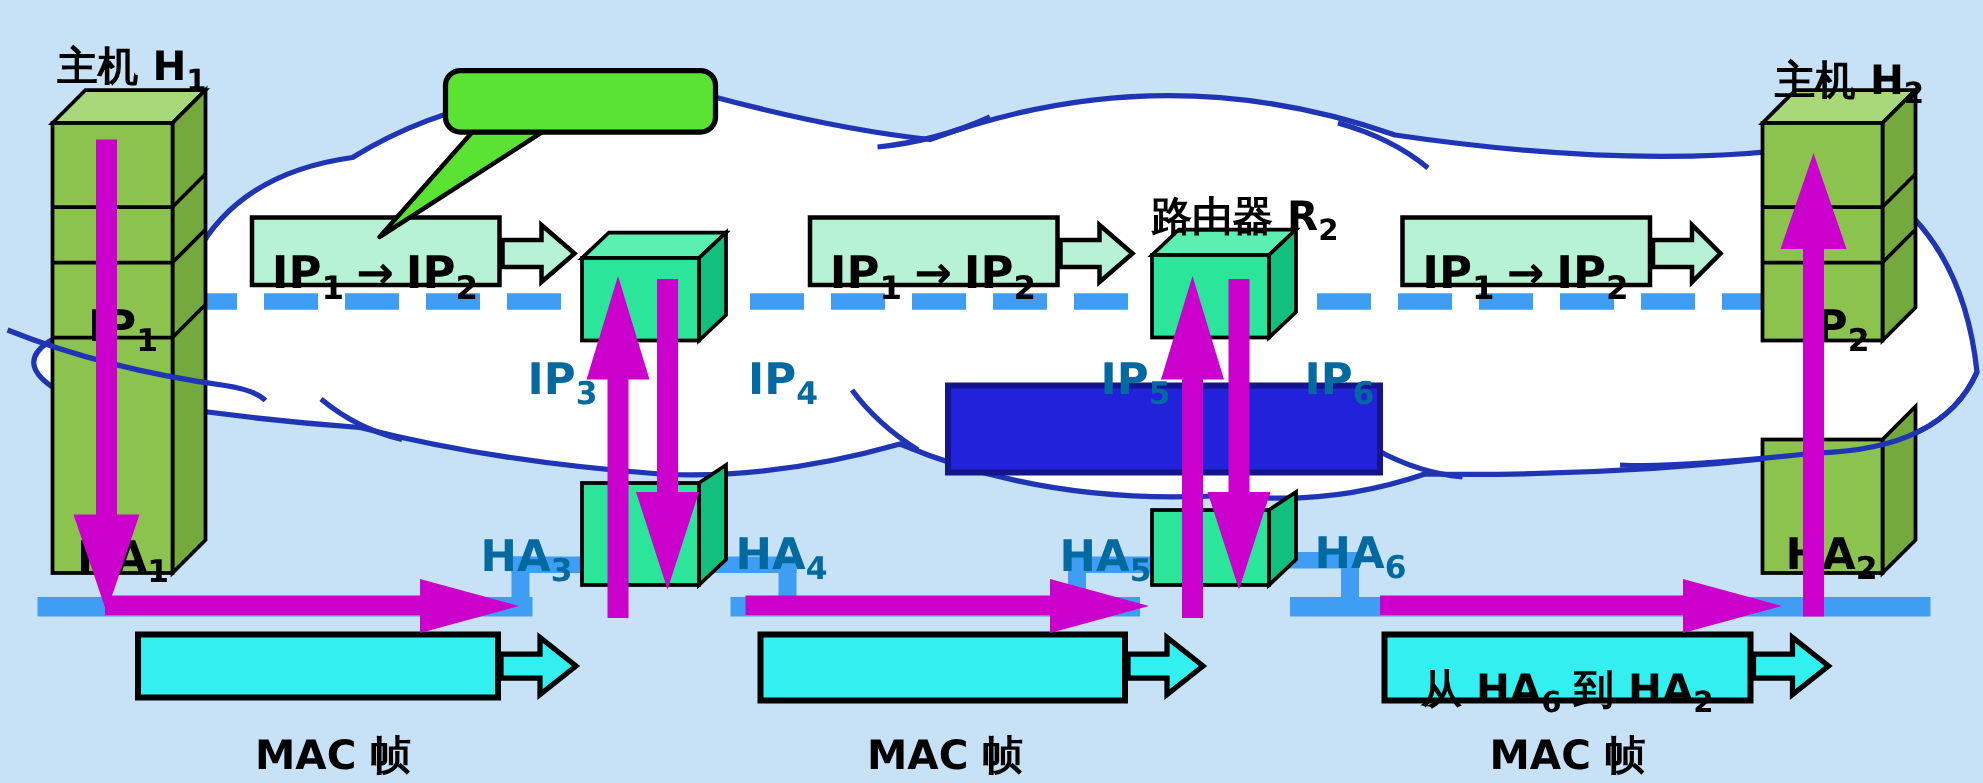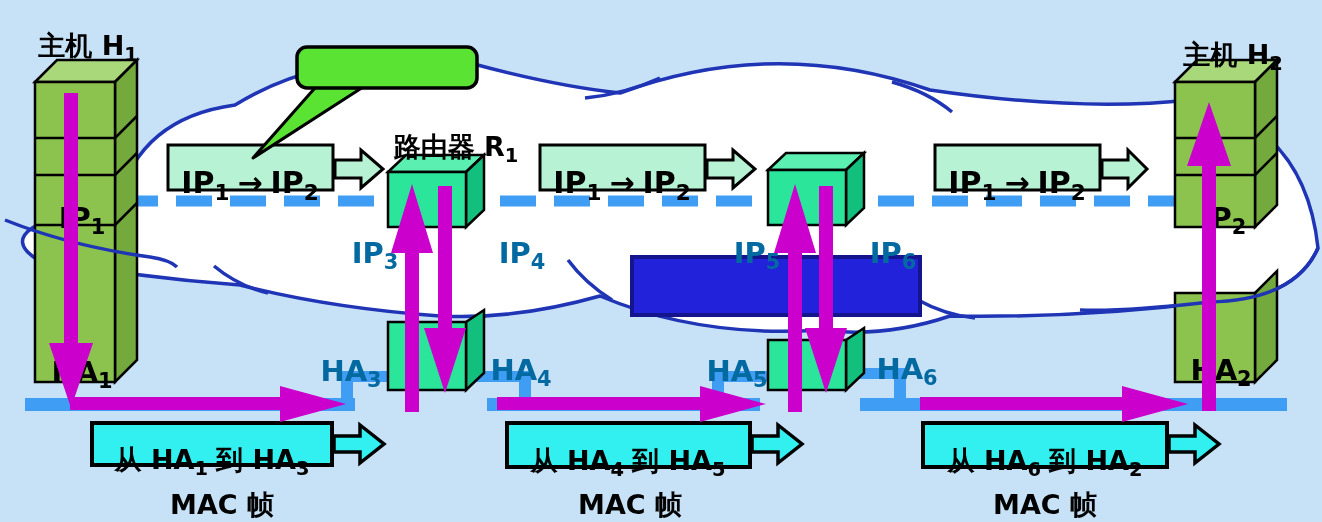--- a/index.html
+++ b/index.html
@@ -142,21 +142,21 @@
       <polygon points="752,436 778,436 778,425 802,444 778,463 778,452 752,452" fill="#33f0f0" stroke="#000" stroke-width="3.5"></polygon>
       <rect x="923" y="423" width="244" height="44" fill="#33f0f0" stroke="#000" stroke-width="4"></rect>
       <polygon points="1169,436 1195,436 1195,425 1219,444 1195,463 1195,452 1169,452" fill="#33f0f0" stroke="#000" stroke-width="3.5"></polygon>
     </g>
   </svg>
 
   <div id="text-layer">
 
     <div class="t black s27" style="left:88px;top:30px"><span>主机 H</span><sub>1</sub></div>
     <div class="t black s27" style="left:1233px;top:39px"><span>主机 H</span><sub>2</sub></div>
-    <div class="t black s27" style="left:456px;top:131px"><span>路由器 R</span><sub>1</sub></div>
+    <div class="t black s27" style="left:830px;top:130px"><span>路由器 R</span><sub>2</sub></div>
 
 
     <div class="t black s30" style="left:250px;top:168px"><span>IP</span><sub>1</sub><span class="arrowgap">→</span><span>IP</span><sub>2</sub></div>
     <div class="t black s30" style="left:622px;top:168px"><span>IP</span><sub>1</sub><span class="arrowgap">→</span><span>IP</span><sub>2</sub></div>
     <div class="t black s30" style="left:1017px;top:168px"><span>IP</span><sub>1</sub><span class="arrowgap">→</span><span>IP</span><sub>2</sub></div>
 
     <div class="t black s29" style="left:82px;top:203px"><span>IP</span><sub>1</sub></div>
     <div class="t black s29" style="left:82px;top:357px"><span>HA</span><sub>1</sub></div>
     <div class="t black s29" style="left:1223px;top:203px"><span>IP</span><sub>2</sub></div>
     <div class="t black s29" style="left:1221px;top:355px"><span>HA</span><sub>2</sub></div>
@@ -165,22 +165,20 @@
     <div class="t blue s29" style="left:522px;top:238px"><span>IP</span><sub>4</sub></div>
     <div class="t blue s29" style="left:757px;top:238px"><span>IP</span><sub>5</sub></div>
     <div class="t blue s29" style="left:893px;top:238px"><span>IP</span><sub>6</sub></div>
 
     <div class="t blue s29" style="left:351px;top:356px"><span>HA</span><sub>3</sub></div>
     <div class="t blue s29" style="left:521px;top:355px"><span>HA</span><sub>4</sub></div>
     <div class="t blue s29" style="left:737px;top:356px"><span>HA</span><sub>5</sub></div>
     <div class="t blue s29" style="left:907px;top:354px"><span>HA</span><sub>6</sub></div>
 
 
-    <div class="t black s27" style="left:212px;top:444px"><span>从 HA</span><sub>1</sub><span class="gap">到 HA</span><sub>3</sub></div>
-    <div class="t black s27" style="left:628px;top:445px"><span>从 HA</span><sub>4</sub><span class="gap">到 HA</span><sub>5</sub></div>
     <div class="t black s27" style="left:1045px;top:445px"><span>从 HA</span><sub>6</sub><span class="gap">到 HA</span><sub>2</sub></div>
 
     <div class="t black s27" style="left:222px;top:489px"><span>MAC 帧</span></div>
     <div class="t black s27" style="left:630px;top:489px"><span>MAC 帧</span></div>
     <div class="t black s27" style="left:1045px;top:489px"><span>MAC 帧</span></div>
   </div>
 
   <svg id="svg-arrows" width="1322" height="522" viewBox="0 0 1322 522">
     <g fill="#cc00cc">
 

